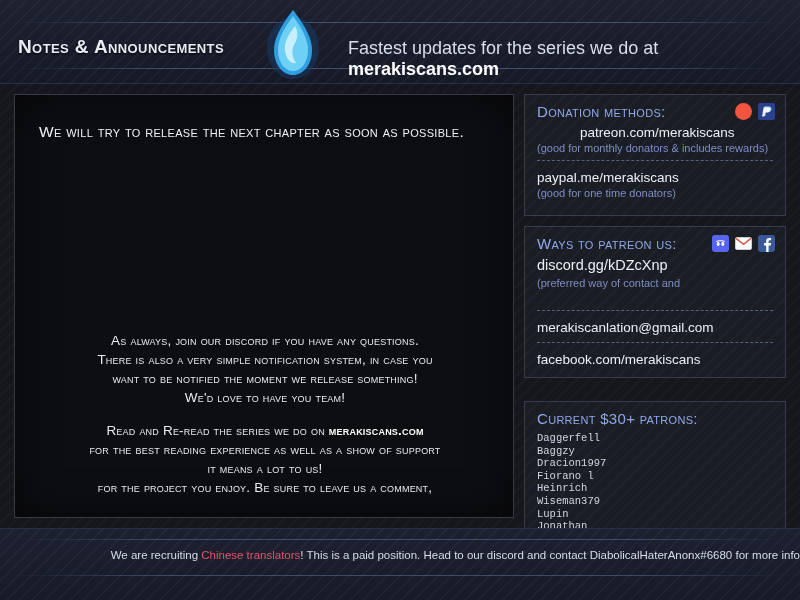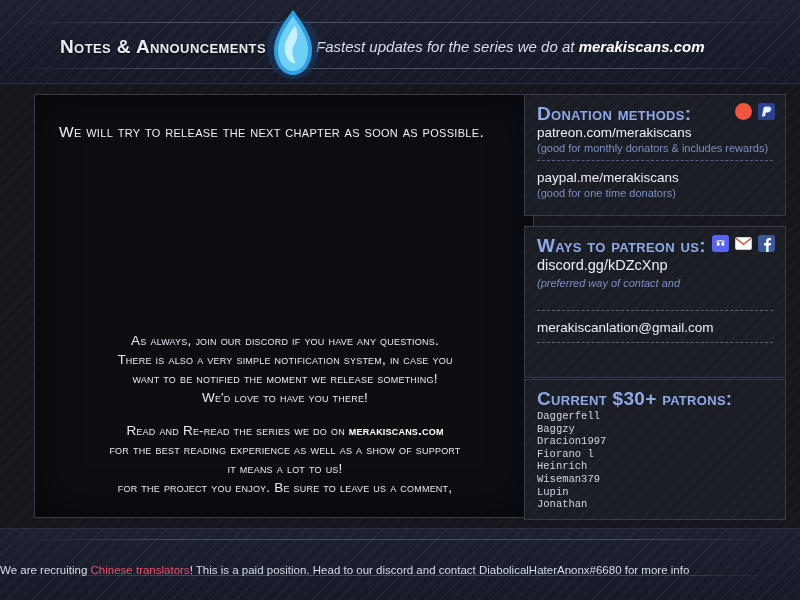--- a/index.html
+++ b/index.html
@@ -24,46 +24,44 @@
     background:
       repeating-linear-gradient(135deg, rgba(255,255,255,0.03) 0px, rgba(255,255,255,0.03) 2px, rgba(0,0,0,0) 2px, rgba(0,0,0,0) 9px),
       linear-gradient(180deg, #1d2130 0%, #161a27 100%);
     border-bottom: 1px solid #2a3047;
   }
   .hdr-title {
     position: absolute; left: 18px; top: 36px;
     font-size: 19px; font-weight: bold; color: #e9ecf5;
     font-variant: small-caps; letter-spacing: .4px;
     text-shadow: 0 1px 2px #000;
-    margin-left: 42px;
   }
   .hdr-sub {
-    position: absolute; left: 316px; top: 38px;
-    font-size: 15px; color: #d9dee9; font-style: italic;
+    position: absolute; left: 348px; top: 38px;
+    font-size: 18px; color: #d9dee9;
   }
   .hdr-sub b { color: #ffffff; }
   .hdr-rule-top {
     position: absolute; left: 14px; top: 22px; width: 772px; height: 1px;
     background: linear-gradient(90deg, rgba(120,140,190,0) 0%, rgba(120,140,190,.45) 20%, rgba(120,140,190,.45) 80%, rgba(120,140,190,0) 100%);
   }
   .hdr-rule-bot {
     position: absolute; left: 14px; top: 68px; width: 772px; height: 1px;
     background: linear-gradient(90deg, rgba(120,140,190,0) 0%, rgba(120,140,190,.45) 20%, rgba(120,140,190,.45) 80%, rgba(120,140,190,0) 100%);
   }
   #logo {
     position: absolute; left: 265px; top: 4px; width: 56px; height: 78px;
   }
 
   
   #note-panel {
     position: absolute; left: 14px; top: 94px; width: 500px; height: 424px;
     background: #0d0e12;
     border: 1px solid #343a48;
     box-shadow: inset 0 0 40px rgba(0,0,0,.6);
-    margin-left: 20px;
   }
   .note-lead {
     position: absolute; left: 24px; top: 24px; width: 450px;
     color: #eef1f7; font-size: 15.5px; line-height: 26px;
     font-variant: small-caps; letter-spacing: .3px;
   }
   .note-block {
     position: absolute; left: 24px; width: 452px;
     color: #e6eaf2; font-size: 13.5px; line-height: 19px;
     text-align: center; font-variant: small-caps; letter-spacing: .2px;
@@ -75,25 +73,25 @@
   
   .card {
     position: absolute; left: 524px; width: 262px;
     background:
       repeating-linear-gradient(135deg, rgba(255,255,255,0.025) 0px, rgba(255,255,255,0.025) 2px, rgba(0,0,0,0) 2px, rgba(0,0,0,0) 9px),
       #1b1d25;
     border: 1px solid #363c4d;
   }
   #card-donation { top: 94px; height: 122px; }
   #card-contact  { top: 226px; height: 152px; }
-  #card-patrons  { top: 379px; height: 141px; }
+  #card-patrons  { top: 401px; height: 141px; }
 
   .card-title {
     position: absolute; left: 12px; top: 8px;
-    color: #8fa8e8; font-size: 19px; font-weight: bold;
+    color: #8fa8e8; font-size: 15px; font-weight: normal;
     font-variant: small-caps; letter-spacing: .3px;
   }
   .card-icons { position: absolute; top: 8px; right: 10px; display: flex; gap: 6px; align-items: center; }
   .ico { width: 17px; height: 17px; display: inline-block; border-radius: 3px; }
 
   .line {
     position: absolute; left: 12px; color: #eceff6; font-size: 13.5px;
   }
   .sub {
     position: absolute; left: 12px; color: #7d8ec4; font-size: 11px;
@@ -119,21 +117,21 @@
       linear-gradient(180deg, #1c2030 0%, #171b28 100%);
     border-top: 1px solid #2a3047;
   }
   .ftr-rule {
     position: absolute; left: 14px; width: 772px; height: 1px;
     background: linear-gradient(90deg, rgba(120,140,190,0) 0%, rgba(120,140,190,.4) 20%, rgba(120,140,190,.4) 80%, rgba(120,140,190,0) 100%);
   }
   #ftr-rule-top { top: 10px; }
   #ftr-rule-bot { top: 46px; }
   #ftr-text {
-    position: absolute; left: 0; top: 35px; width: 800px; text-align: left;
+    position: absolute; left: 0; top: 20px; width: 800px; text-align: right;
     color: #d7dce8; font-size: 11.5px;
   }
   .ftr-hl { color: #e8536a; }
 </style>
 </head>
 <body>
 
 <div id="page">
 
   <div id="header">
@@ -153,21 +151,21 @@
     </div>
   </div>
 
   <div id="note-panel">
     <div class="note-lead">We will try to release the next chapter as soon as possible.</div>
 
     <div class="note-block" id="note-discord">
       <div>As always, join our discord if you have any questions.</div>
       <div>There is also a very simple notification system, in case you</div>
       <div>want to be notified the moment we release something!</div>
-      <div>We'd love to have you there!</div>
+      <div>We'd love to have you team!</div>
     </div>
 
     <div class="note-block" id="note-support">
       <div>
         <span>Read and Re-read the series we do on </span><span class="strong">merakiscans.com</span>
       </div>
       <div>for the best reading experience as well as a show of support</div>
       <div>it means a lot to us!</div>
       <div>for the project you enjoy. Be sure to leave us a comment,</div>
     </div>
@@ -178,21 +176,21 @@
     <div class="card-icons">
       <span class="ico" style="border-radius:50%;background:#f1543f;"></span>
       <span class="ico" style="background:#3b4f9e;position:relative;">
         <svg width="17" height="17" viewBox="0 0 17 17">
             <rect width="17" height="17" rx="3" fill="#2d3f8f"></rect>
             <path d="M5 13 L6.6 3.6 h4 c2.2 0 3.2 1.1 2.8 2.9 c-.4 1.9-1.9 2.8-4 2.8 H7.9 L7.3 13 Z" fill="#9fd6f5"></path>
             <path d="M4 13.6 L5.6 4.2 h3.8 c2.1 0 3 1 2.7 2.7 c-.4 1.8-1.8 2.6-3.8 2.6 H6.9 L6.3 13.6 Z" fill="#ffffff" opacity=".85"></path>
           </svg>
       </span>
     </div>
-    <div class="line" style="top:30px;">patreon.com/merakiscans</div>
+    <div class="line" style="top:30px;margin-left:43px;">patreon.com/merakiscans</div>
     <div class="sub" style="top:47px;">(good for monthly donators &amp; includes rewards)</div>
     <div class="dashline" style="top:65px;"></div>
     <div class="line" style="top:75px;">paypal.me/merakiscans</div>
     <div class="sub" style="top:92px;">(good for one time donators)</div>
   </div>
 
   <div class="card" id="card-contact">
     <div class="card-title">Ways to patreon us:</div>
     <div class="card-icons">
       <span class="ico">
@@ -210,24 +208,25 @@
           </svg>
       </span>
       <span class="ico">
         <svg width="17" height="17" viewBox="0 0 17 17">
             <rect width="17" height="17" rx="3" fill="#3b5998"></rect>
             <path d="M10.6 17 V10.4 h2.1 l.32-2.4 H10.6 V6.5 c0-.7.2-1.15 1.2-1.15 h1.3 V3.2 C12.85 3.16 12.1 3.1 11.25 3.1 c-1.8 0-3.05 1.1-3.05 3.12 V8 H6.1 v2.4 h2.1 V17 Z" fill="#fff"></path>
           </svg>
       </span>
     </div>
     <div class="line" style="top:30px;font-size:14.5px;">discord.gg/kDZcXnp</div>
-    <div class="sub" style="top:50px;font-style:italic;">(preferred way of contact and</div>
+    <div class="sub" style="top:50px;">(preferred way of contact and</div>
     <div class="dashline" style="top:83px;"></div>
     <div class="line" style="top:93px;">merakiscanlation@gmail.com</div>
     <div class="dashline" style="top:115px;"></div>
+    <div class="line" style="top:125px;">facebook.com/merakiscans</div>
   </div>
 
   <div class="card" id="card-patrons">
     <div class="card-title">Current $30+ patrons:</div>
     <div class="patron-col" id="patron-col-1">
       <div>Daggerfell</div>
       <div>Baggzy</div>
       <div>Dracion1997</div>
       <div>Fiorano l Heinrich</div>
       <div>Wiseman379</div>

